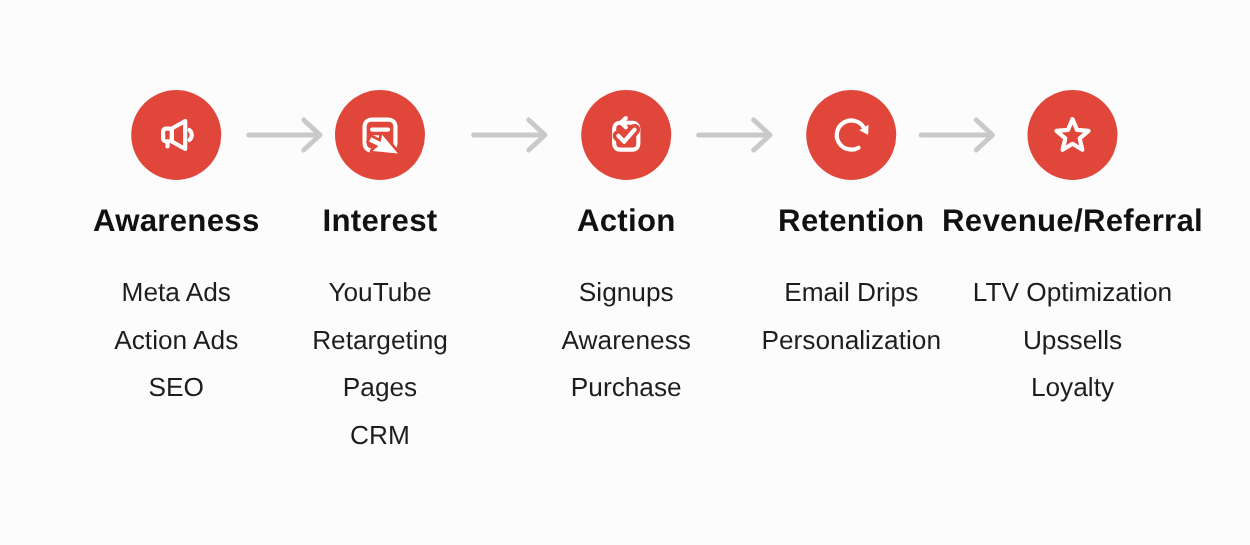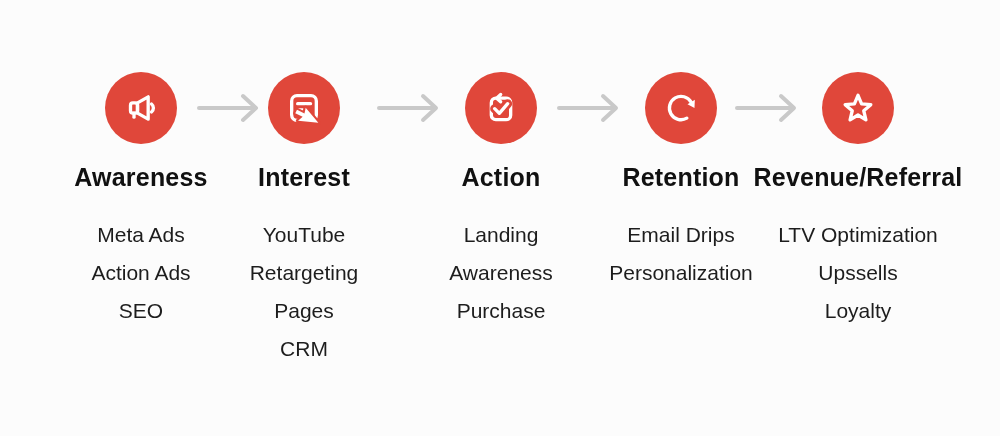--- a/index.html
+++ b/index.html
@@ -101,21 +101,21 @@
     <div class="circle">
       <svg viewBox="0 0 24 24">
         <path class="glyph" d="M11.6 6.1 H15.1 A2.7 2.7 0 0 1 17.8 8.8 V16.3 A2.7 2.7 0 0 1 15.1 19 H8.9 A2.7 2.7 0 0 1 6.2 16.3 V8.8 A2.7 2.7 0 0 1 8.9 6.1"></path>
         <path class="glyph" d="M11.8 3.9 L9.4 6.1 L11.8 8.3"></path>
         <path class="halo-line" d="M8.2 12.4 L11 15.2 L16 9.4" stroke-width="5.4"></path>
         <path class="glyph" d="M8.2 12.4 L11 15.2 L16 9.4" stroke-width="2.5"></path>
       </svg>
     </div>
     <div class="stage-title">Action</div>
     <div class="stage-items">
-      <div class="stage-item">Landing</div>
+      <div class="stage-item">Signups</div>
       <div class="stage-item">Awareness</div>
       <div class="stage-item">Purchase</div>
     </div>
   </div>
 
   <svg class="arrow" style="left:556px" viewBox="0 0 70 36">
     <line x1="3" y1="18" x2="58" y2="18"></line>
     <polyline points="47,6 60,18 47,30"></polyline>
   </svg>
 

